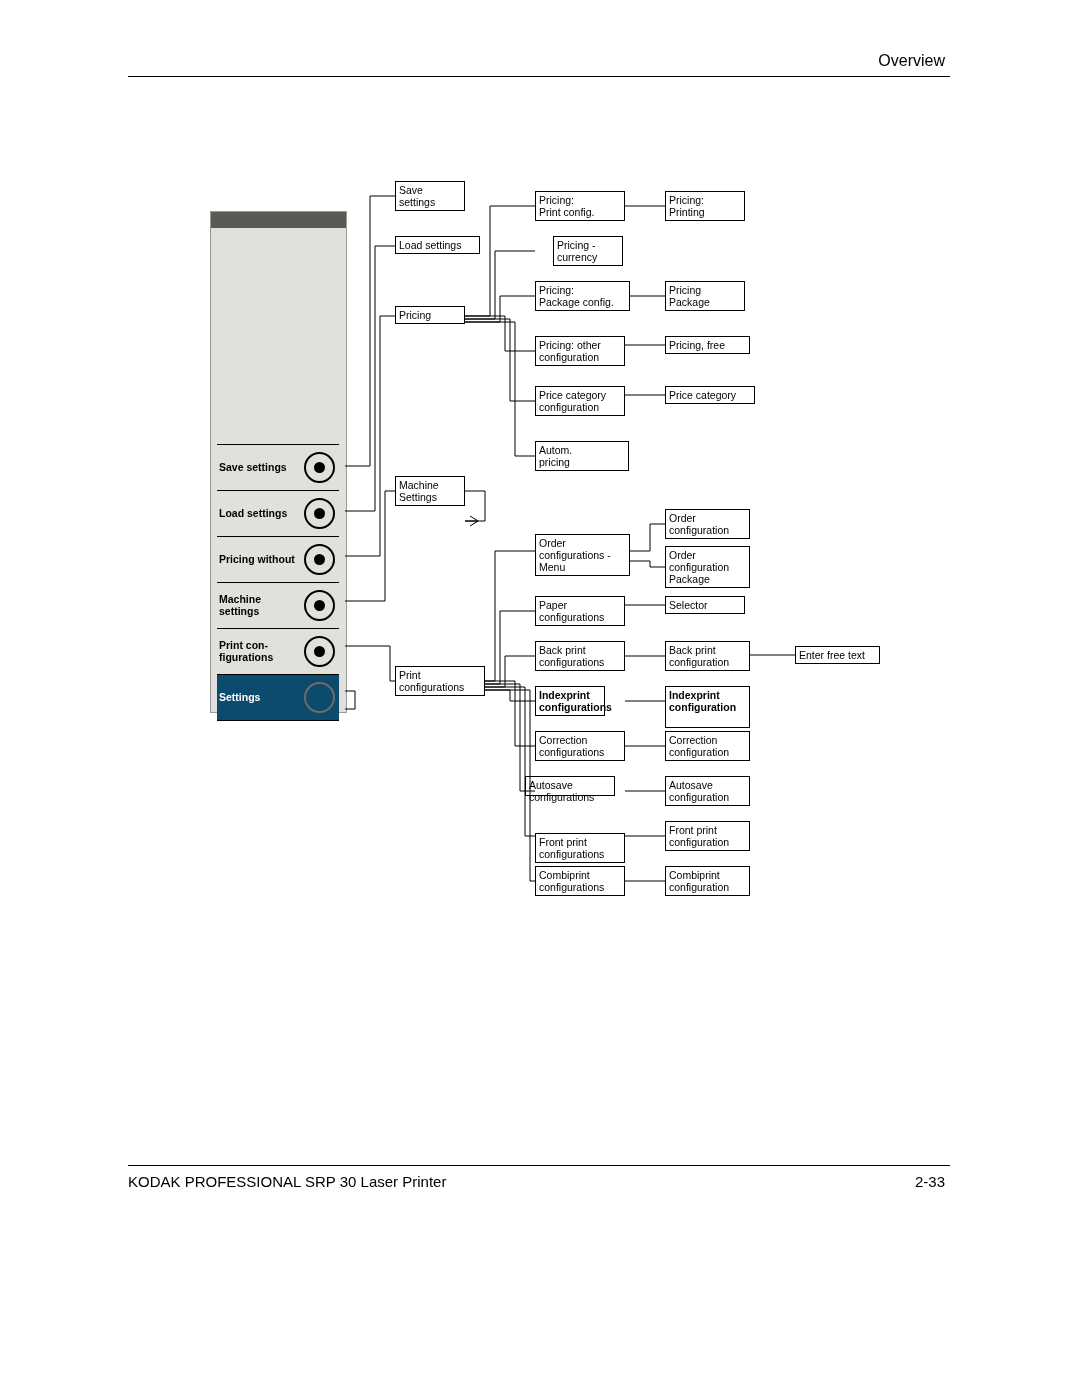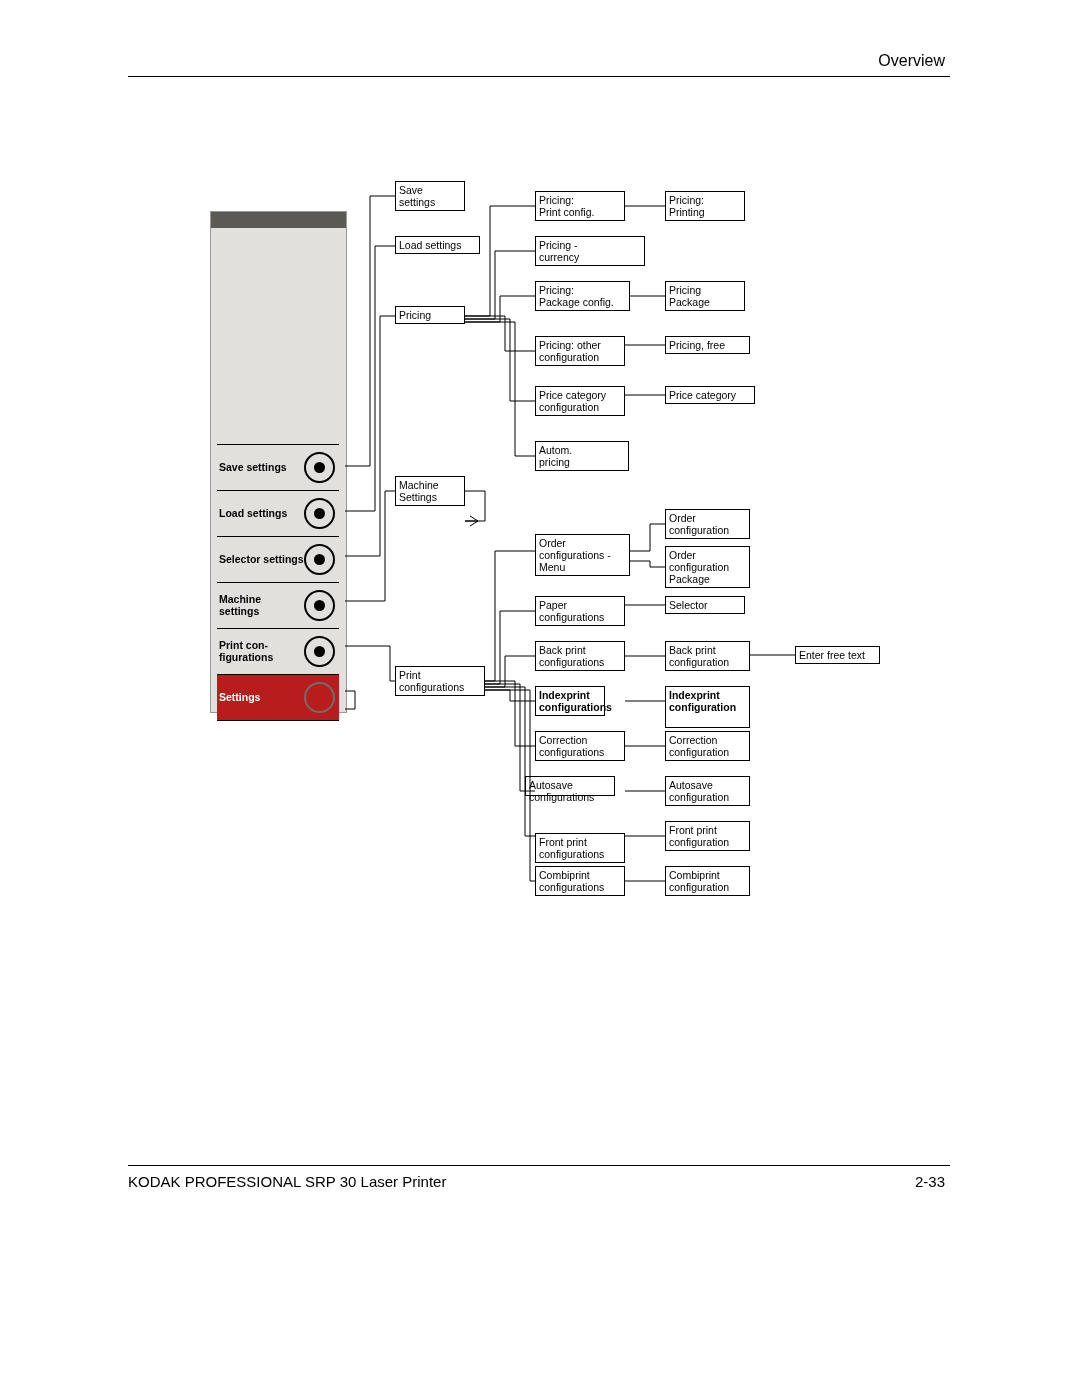--- a/index.html
+++ b/index.html
@@ -10,21 +10,21 @@
 .diagram{position:absolute;left:210px;top:181px;width:728px;height:718px}
 .db{position:absolute;border:1px solid #000;background:#fff;font-size:10.5px;line-height:1.15;padding:2px 3px;box-sizing:border-box}
 .panel{position:absolute;left:0;top:30px;width:135px;height:500px;background:#e2e0dc;border:1px solid #999}
 .panel-top{position:absolute;left:0;top:0;width:100%;height:16px;background:#5b5954}
 .menu{position:absolute;left:6px;top:232px;width:122px}
 .menu-row{display:flex;align-items:center;height:45px;border-bottom:1px solid #000}
 .menu-row:first-child{border-top:1px solid #000}
 .menu-row .lbl{flex:1;font-size:10.5px;font-weight:bold;line-height:1.1;padding-left:2px}
 .menu-row .btn{width:27px;height:27px;border:2.5px solid #000;border-radius:50%;display:flex;align-items:center;justify-content:center;margin-right:4px}
 .menu-row .btn .dot{width:11px;height:11px;background:#000;border-radius:50%}
-.menu-row.active{background:#b91c1c;color:#fff}
+.menu-row.active{background:#0c4a6e;color:#fff}
 .menu-row.active .btn{border-color:#6f6d68}
 svg.wires{position:absolute;inset:0;width:100%;height:100%;pointer-events:none}
 .footer-l{position:absolute;left:128px;top:1173px;font-size:15px}
 .footer-r{position:absolute;right:135px;top:1173px;font-size:15px}
 </style>
 </head>
 <body>
 
 <div class="page">
   <div class="hr" style="top:76px"></div>
@@ -41,21 +41,21 @@
               <div class="dot"></div>
             </div>
         </div>
         <div class="menu-row">
           <div class="lbl">Load settings</div>
           <div class="btn">
               <div class="dot"></div>
             </div>
         </div>
         <div class="menu-row">
-          <div class="lbl">Selector settings</div>
+          <div class="lbl">Pricing without</div>
           <div class="btn">
               <div class="dot"></div>
             </div>
         </div>
         <div class="menu-row">
           <div class="lbl">Machine settings</div>
           <div class="btn">
               <div class="dot"></div>
             </div>
         </div>
@@ -72,21 +72,21 @@
       </div>
     </div>
 
     <div class="db" style="left:185px;top:0;width:70px;height:30px">Save settings</div>
     <div class="db" style="left:185px;top:55px;width:85px;height:18px">Load settings</div>
     <div class="db" style="left:185px;top:125px;width:70px;height:18px">Pricing</div>
     <div class="db" style="left:185px;top:295px;width:70px;height:30px">Machine Settings</div>
     <div class="db" style="left:185px;top:485px;width:90px;height:30px">Print configurations</div>
 
     <div class="db" style="left:325px;top:10px;width:90px;height:30px">Pricing:<br>Print config.</div>
-    <div class="db" style="left:325px;top:55px;width:110px;height:30px">Pricing -<br>currency</div>
+    <div class="db" style="left:343px;top:55px;width:70px;height:30px">Pricing -<br>currency</div>
     <div class="db" style="left:325px;top:100px;width:95px;height:30px">Pricing:<br>Package config.</div>
     <div class="db" style="left:325px;top:155px;width:90px;height:30px">Pricing: other<br>configuration</div>
     <div class="db" style="left:325px;top:205px;width:90px;height:30px">Price category configuration</div>
     <div class="db" style="left:325px;top:260px;width:94px;height:30px">Autom.<br>pricing</div>
     <div class="db" style="left:325px;top:353px;width:95px;height:42px">Order configurations - Menu</div>
     <div class="db" style="left:325px;top:415px;width:90px;height:30px">Paper<br>configurations</div>
     <div class="db" style="left:325px;top:460px;width:90px;height:30px">Back print<br>configurations</div>
     <div class="db" style="left:325px;top:505px;width:70px;height:30px;font-weight:bold">Indexprint configurations</div>
     <div class="db" style="left:325px;top:550px;width:90px;height:30px">Correction configurations</div>
     <div class="db" style="left:315px;top:595px;width:90px;height:20px">Autosave configurations</div>

